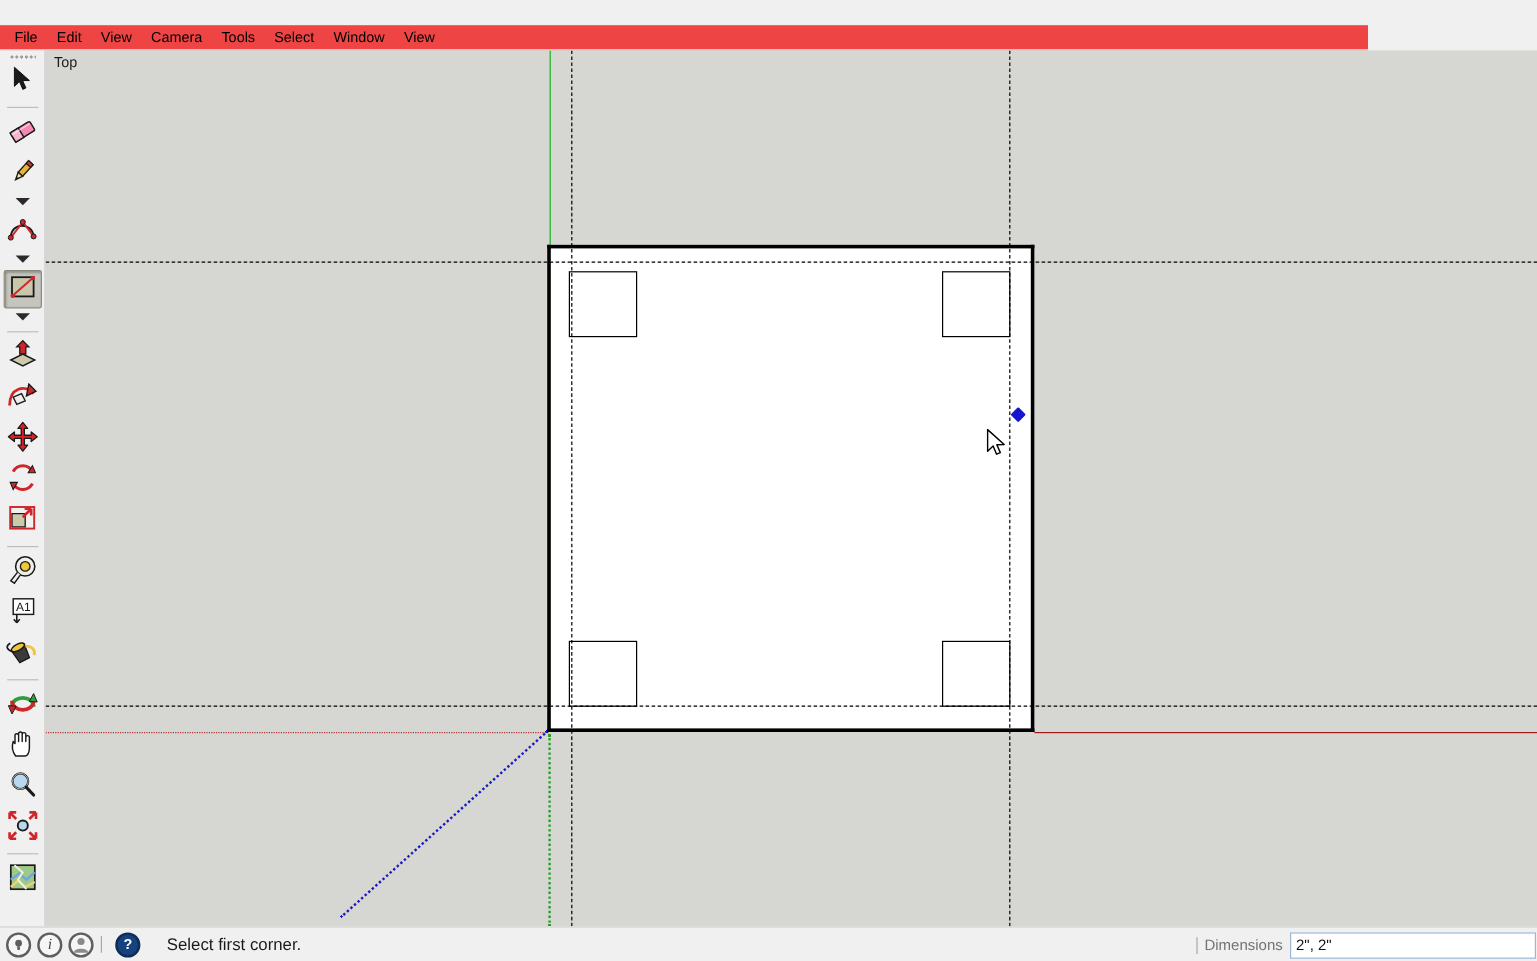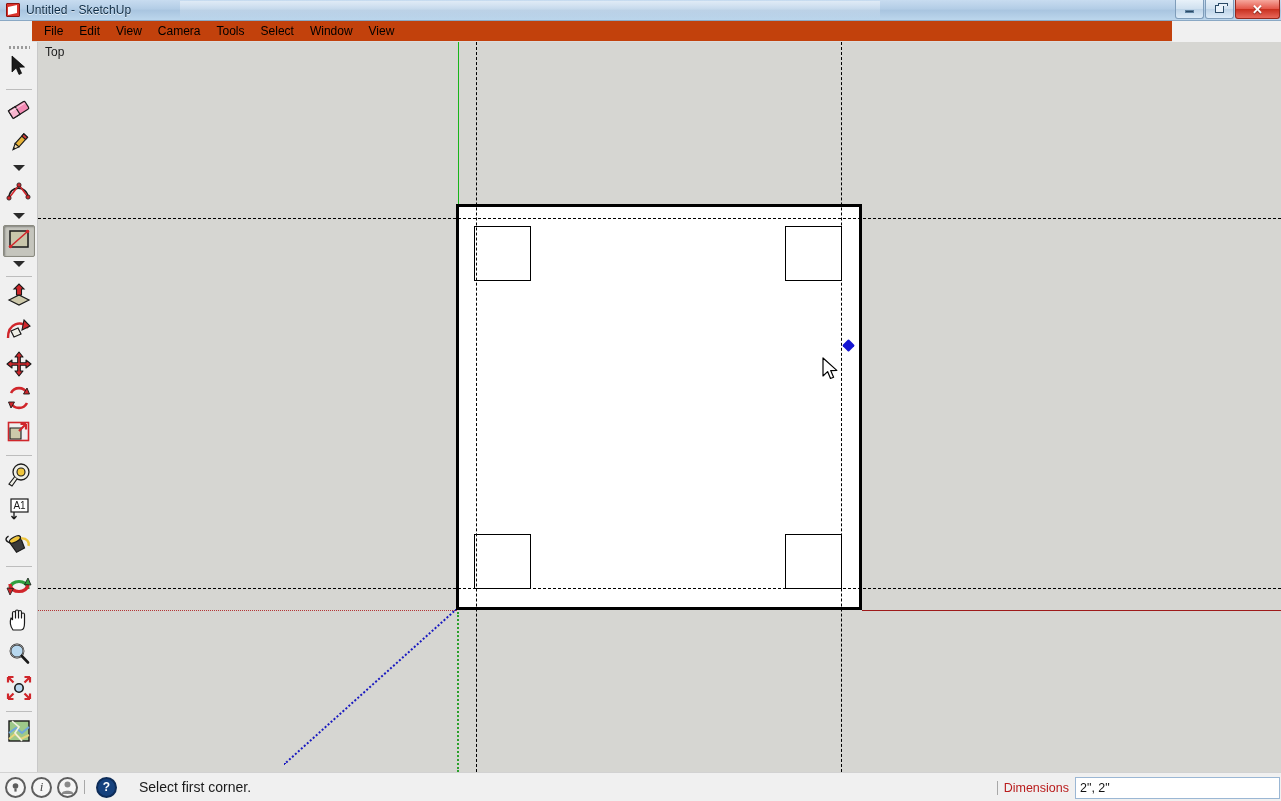--- a/index.html
+++ b/index.html
@@ -70,24 +70,23 @@
     border: 1px solid #2a4a66; border-bottom: none; background: #e9f2fa;
   }
   .wbtn .glyph-x {
     color: #ffffff; font-size: 13px; font-weight: bold; line-height: 1;
     text-shadow: 0 1px 1px rgba(0,0,0,.45); font-family: "Liberation Sans", sans-serif;
   }
 
   
   .menubar {
     position: absolute; left: 0; top: 21px; width: 1140px; height: 21px;
-    background: #c2410c;
+    background: #ef4444;
     display: flex; align-items: center; padding-left: 4px;
     border-bottom: 1px solid #dcdcdc;
-    margin-left: 32px;
   }
   .menu-item {
     font-size: 12px; color: #000; padding: 2px 8px; cursor: default;
     white-space: nowrap;
   }
 
   
   .toolbar {
     position: absolute; left: 0; top: 42px; width: 38px; height: 730px;
     background: #f0f0f0; border-right: 1px solid #c8c8c8;
@@ -170,58 +169,40 @@
   .sb-icon.help {
     background: #16427e; border-color: #0d2c58; color: #fff; font-weight: bold;
   }
   .sb-divider {
     width: 1px; height: 14px; background: #a8a8a8; margin: 0 6px; flex: none;
   }
   .status-text {
     font-size: 14px; color: #1a1a1a; margin-left: 22px; white-space: nowrap;
   }
   .dim-label {
-    font-size: 12.5px; color: #b91c1c; margin-right: 6px; white-space: nowrap;
+    font-size: 12.5px; color: #737373; margin-right: 6px; white-space: nowrap;
   }
   .dim-input {
     width: 205px; height: 22px; margin-right: 1px;
     border: 1px solid #9bb7d4; background: #fff;
     font-size: 12.5px; color: #111; padding: 0 4px;
     font-family: "Liberation Sans", sans-serif;
     outline: none;
   }
   .right-group {
     position: absolute; right: 0; top: 0; height: 29px;
     display: flex; align-items: center;
   }
   .bulb-glyph { width: 7px; height: 9px; }
 </style>
 </head>
 <body>
 
 <div id="app">
 
-  <div class="titlebar">
-    <div class="app-icon">
-      <div class="sq"></div>
-        <div class="fold"></div>
-    </div>
-    <div class="title-text">Untitled - SketchUp</div>
-    <div class="wincontrols">
-      <div class="wbtn">
-          <div class="glyph-min"></div>
-        </div>
-      <div class="wbtn">
-          <div class="glyph-max"></div>
-        </div>
-      <div class="wbtn close">
-          <span class="glyph-x">✕</span>
-        </div>
-    </div>
-  </div>
 
   <div class="menubar">
     <div class="menu-item">File</div>
     <div class="menu-item">Edit</div>
     <div class="menu-item">View</div>
     <div class="menu-item">Camera</div>
     <div class="menu-item">Tools</div>
     <div class="menu-item">Select</div>
     <div class="menu-item">Window</div>
     <div class="menu-item">View</div>

